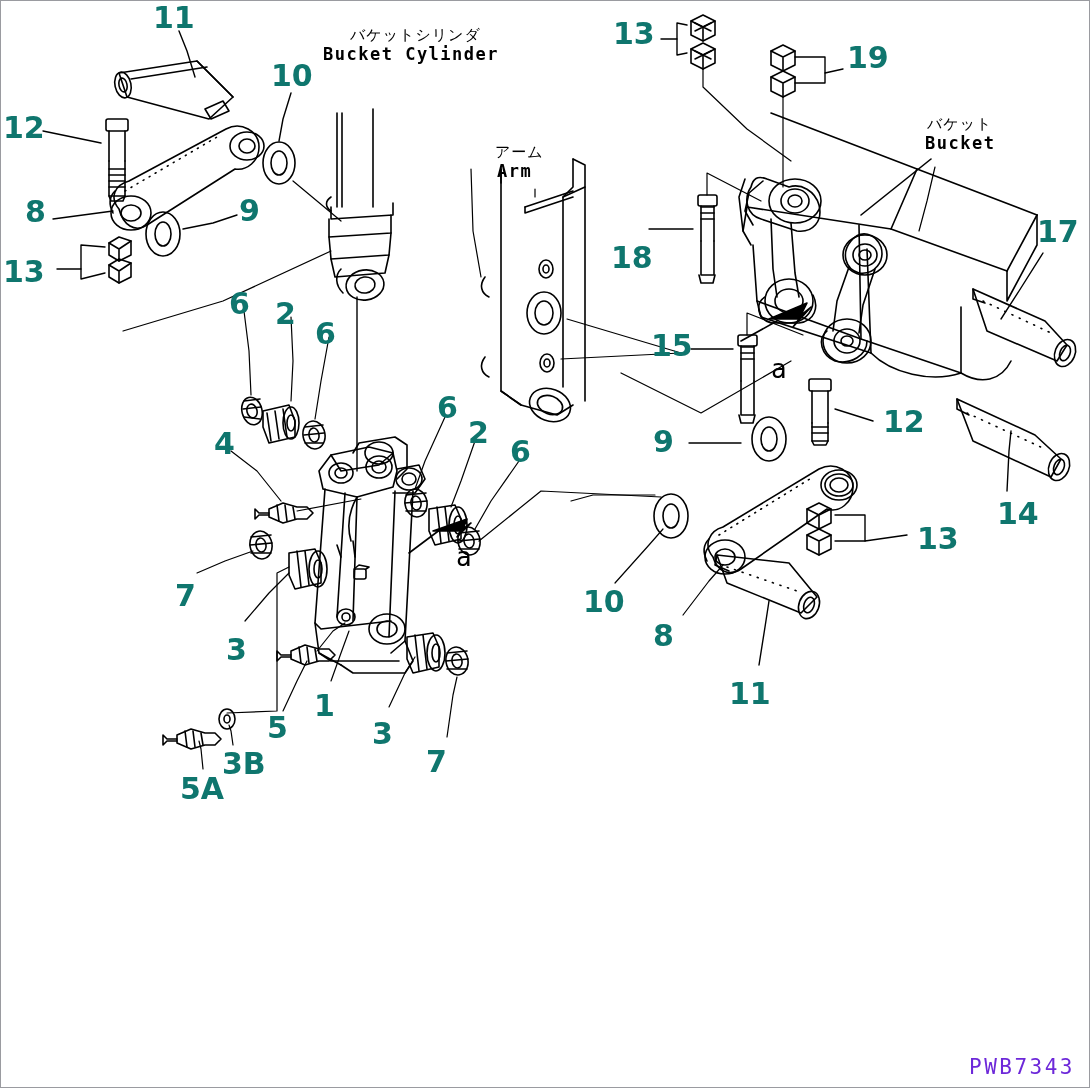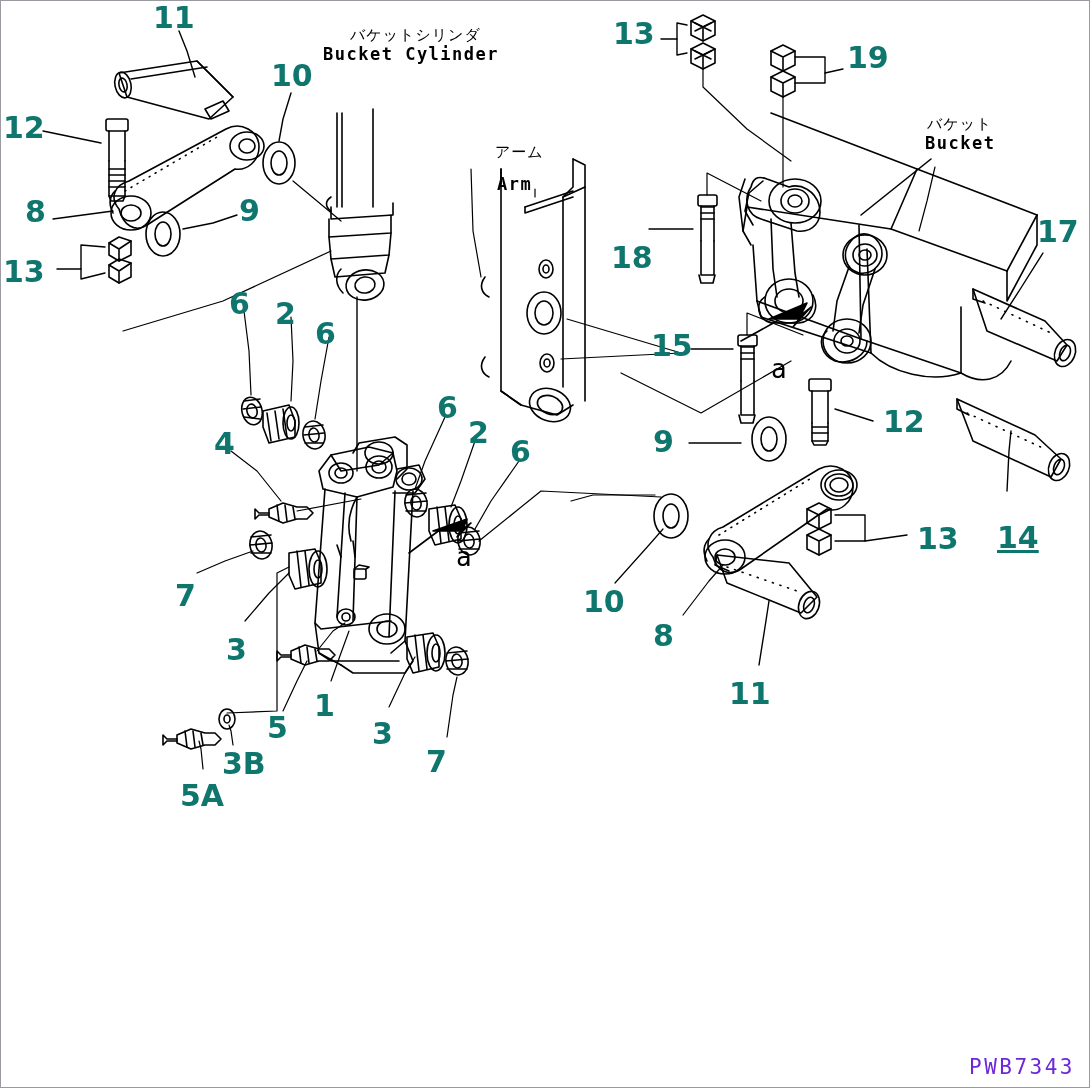--- a/index.html
+++ b/index.html
@@ -473,21 +473,21 @@
       </g>
       <path d="M758,664 L764,626 L768,600" stroke-width="1.4"></path>
 
     </g>
   </svg>
 
   <div class="jp" style="left:349px;top:25px;">バケットシリンダ</div>
   <div class="en" style="left:322px;top:44px;">Bucket Cylinder</div>
 
   <div class="jp" style="left:494px;top:142px;">アーム</div>
-  <div class="en" style="left:496px;top:174px;">Arm</div>
+  <div class="en" style="left:496px;top:161px;">Arm</div>
 
   <div class="jp" style="left:926px;top:114px;text-align:right;">バケット</div>
   <div class="en" style="left:924px;top:133px;">Bucket</div>
 
   <div class="sect" style="left:455px;top:543px;">a</div>
   <div class="sect" style="left:770px;top:355px;">a</div>
 
   <div class="callout" style="left:152px;top:2px;">11</div>
   <div class="callout" style="left:2px;top:112px;">12</div>
   <div class="callout" style="left:24px;top:196px;">8</div>
@@ -496,32 +496,32 @@
   <div class="callout" style="left:238px;top:195px;">9</div>
   <div class="callout" style="left:228px;top:288px;">6</div>
   <div class="callout" style="left:274px;top:298px;">2</div>
   <div class="callout" style="left:314px;top:318px;">6</div>
   <div class="callout" style="left:213px;top:428px;">4</div>
   <div class="callout" style="left:436px;top:392px;">6</div>
   <div class="callout" style="left:467px;top:417px;">2</div>
   <div class="callout" style="left:509px;top:436px;">6</div>
   <div class="callout" style="left:174px;top:580px;">7</div>
   <div class="callout" style="left:225px;top:634px;">3</div>
-  <div class="callout" style="left:179px;top:773px;margin-top:7px;">5A</div>
+  <div class="callout" style="left:179px;top:773px;">5A</div>
   <div class="callout" style="left:221px;top:748px;">3B</div>
   <div class="callout" style="left:266px;top:712px;">5</div>
   <div class="callout" style="left:313px;top:690px;">1</div>
   <div class="callout" style="left:371px;top:718px;">3</div>
   <div class="callout" style="left:425px;top:746px;">7</div>
   <div class="callout" style="left:612px;top:18px;">13</div>
   <div class="callout" style="left:846px;top:42px;">19</div>
   <div class="callout" style="left:610px;top:213px;margin-top:29px;">18</div>
   <div class="callout" style="left:650px;top:330px;text-align:center;">15</div>
   <div class="callout" style="left:1036px;top:216px;">17</div>
-  <div class="callout" style="left:996px;top:522px;text-decoration:underline;">14</div>
+  <div class="callout" style="left:996px;top:498px;">14</div>
   <div class="callout" style="left:882px;top:406px;">12</div>
   <div class="callout" style="left:916px;top:523px;">13</div>
   <div class="callout" style="left:652px;top:426px;">9</div>
   <div class="callout" style="left:582px;top:586px;">10</div>
   <div class="callout" style="left:652px;top:620px;">8</div>
   <div class="callout" style="left:728px;top:678px;">11</div>
 
   <div id="drawing-no">PWB7343</div>
 
 </div>

